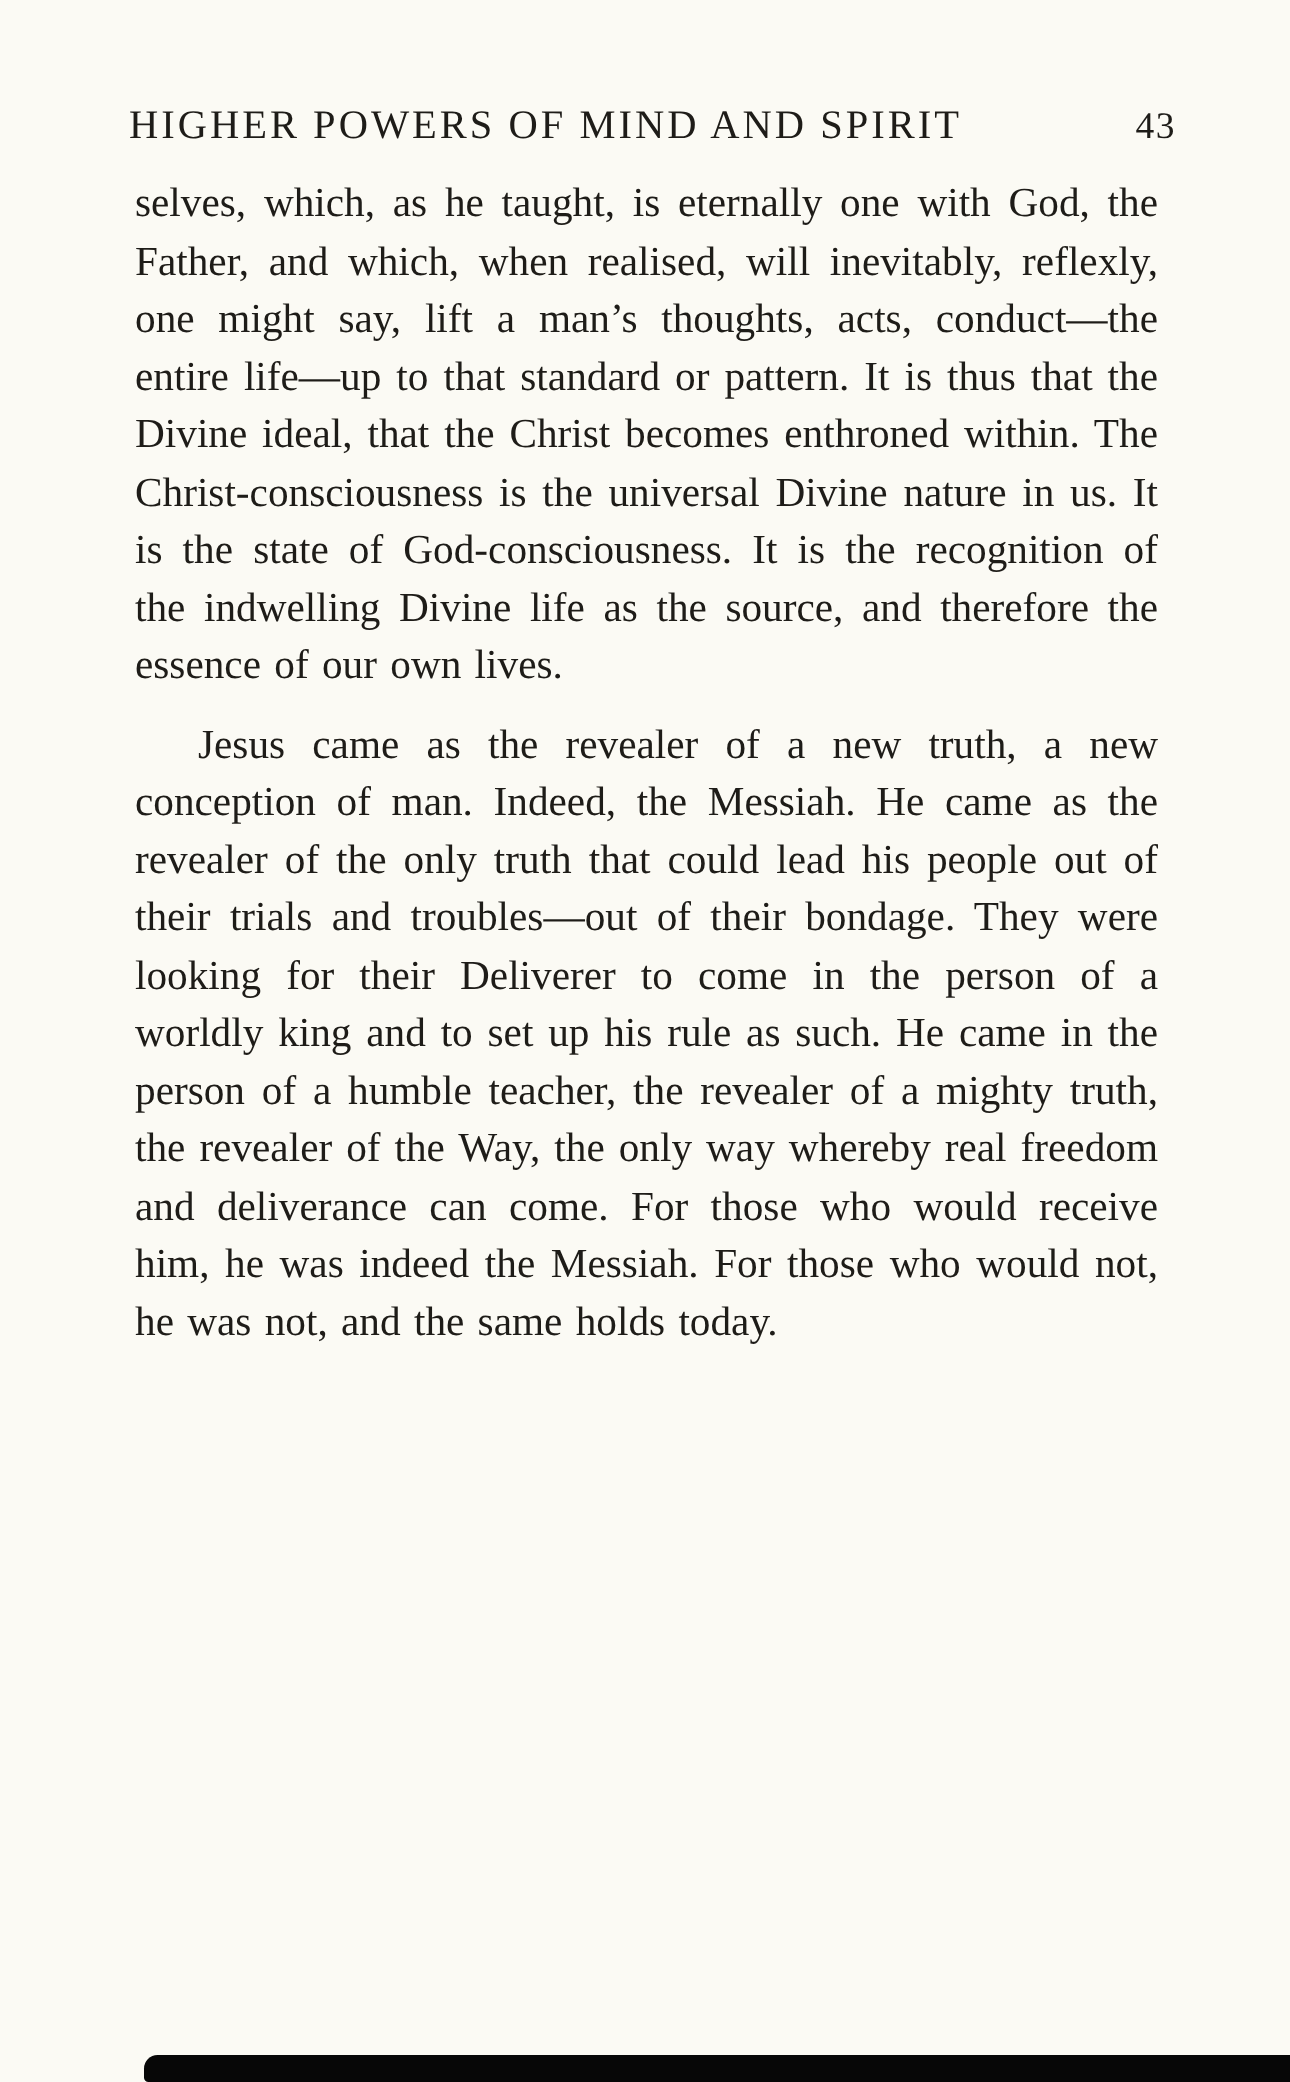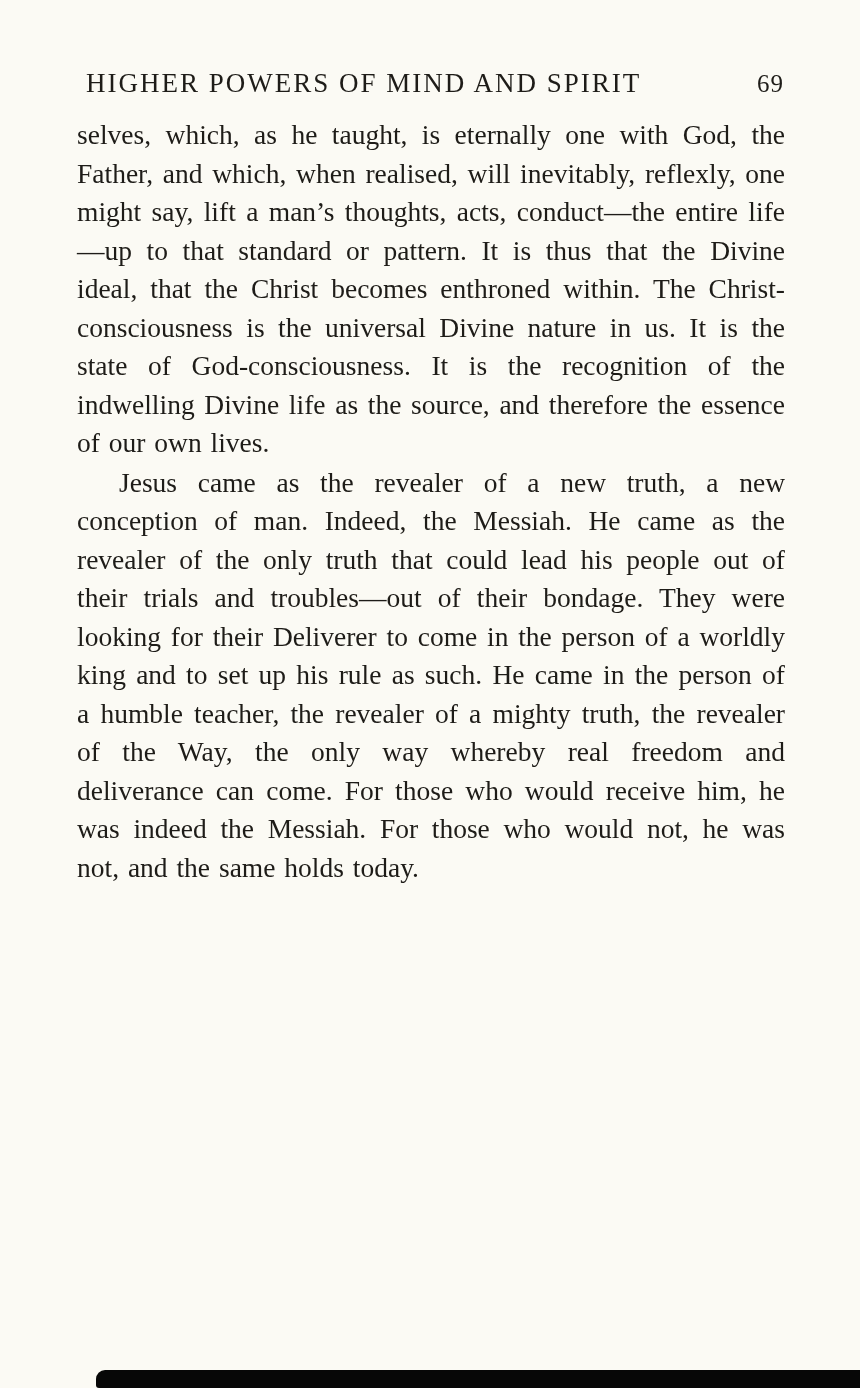--- a/index.html
+++ b/index.html
@@ -17,21 +17,21 @@
   .page {
     position: relative;
     width: 860px;
     height: 1388px;
     box-sizing: border-box;
     padding: 68px 74px 0 76px;
   }
   .running-header {
     display: flex;
     justify-content: space-between;
-    align-items: center;
+    align-items: flex-end;
     font-size: 27px;
     letter-spacing: 2px;
     padding-left: 10px;
     white-space: nowrap;
   }
   .header-title {
     font-variant: normal;
   }
   .page-number {
     font-size: 25px;
@@ -39,21 +39,21 @@
     padding-right: 2px;
   }
   .text-block {
     margin-top: 17px;
     font-size: 27.5px;
     line-height: 38.5px;
     text-align: justify;
     text-justify: inter-word;
   }
   .para {
-    margin: 1px;
+    margin: 14px;
     text-indent: 42px;
     word-spacing: 2px;
   }
   .para.no-indent {
     text-indent: 0;
   }
   .scan-bar {
     position: absolute;
     left: 96px;
     right: 0;
@@ -63,21 +63,21 @@
     border-radius: 9px 0 0 3px;
   }
 </style>
 </head>
 <body>
 
 <div class="page">
 
   <header class="running-header">
     <span class="header-title">HIGHER POWERS OF MIND AND SPIRIT</span>
-    <span class="page-number">69</span>
+    <span class="page-number">43</span>
   </header>
 
   <main class="text-block">
     <p class="para no-indent">selves, which, as he taught, is eternally one with God, the Father, and which, when realised, will inevitably, reflexly, one might say, lift a man’s thoughts, acts, conduct—the entire life—up to that standard or pattern. It is thus that the Divine ideal, that the Christ becomes enthroned within. The Christ-consciousness is the universal Divine nature in us. It is the state of God-consciousness. It is the recognition of the indwelling Divine life as the source, and therefore the essence of our own lives.</p>
     <p class="para">Jesus came as the revealer of a new truth, a new conception of man. Indeed, the Messiah. He came as the revealer of the only truth that could lead his people out of their trials and troubles—out of their bondage. They were looking for their Deliverer to come in the person of a worldly king and to set up his rule as such. He came in the person of a humble teacher, the revealer of a mighty truth, the revealer of the Way, the only way whereby real freedom and deliverance can come. For those who would receive him, he was indeed the Messiah. For those who would not, he was not, and the same holds today.</p>
   </main>
 
   <div class="scan-bar"></div>
 
 </div>

